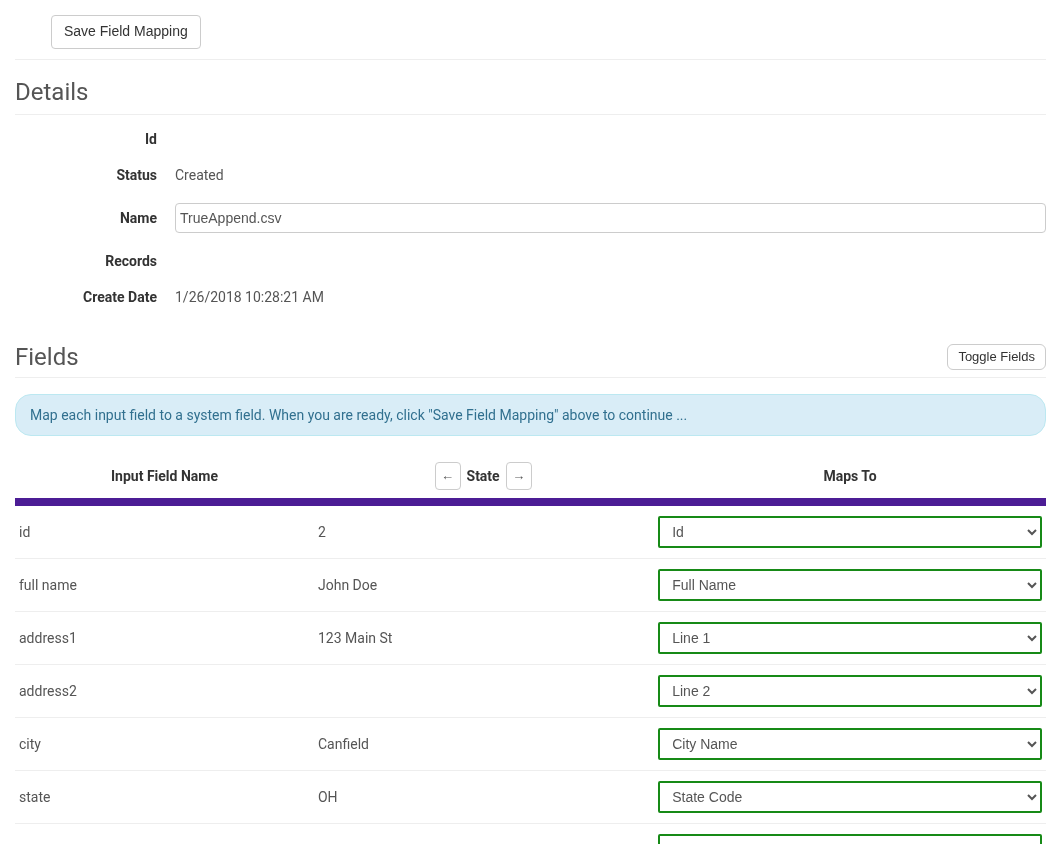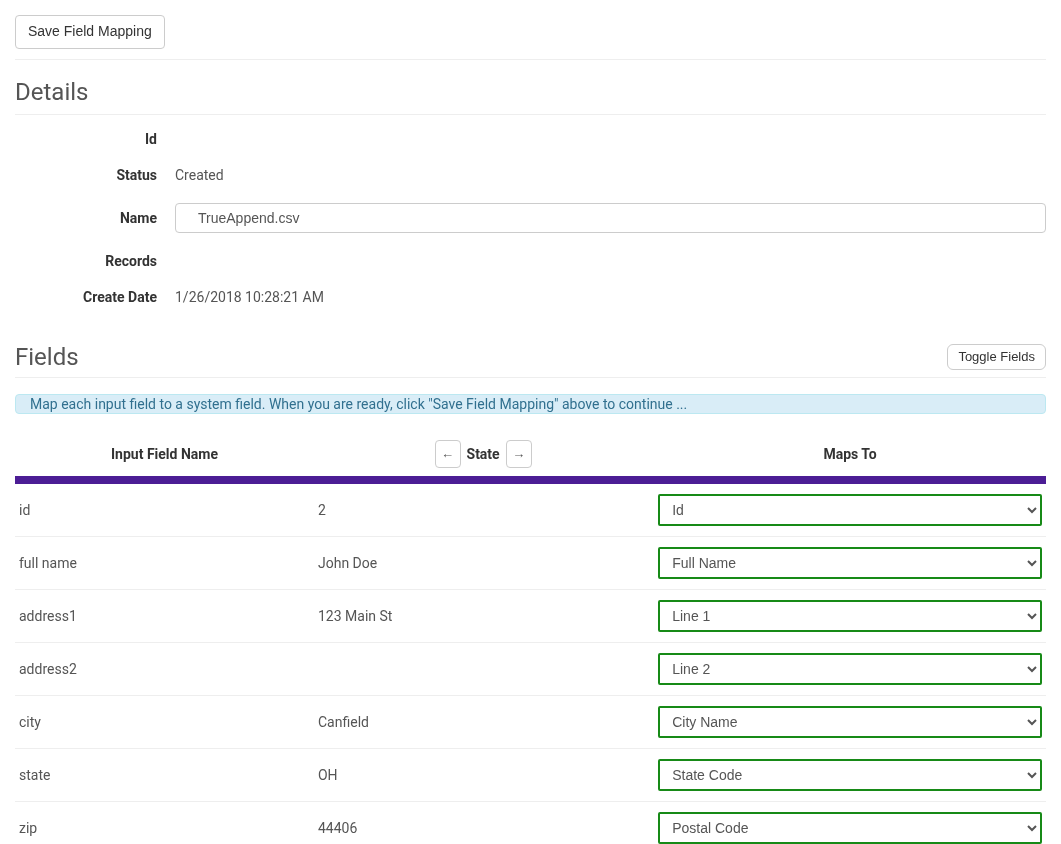--- a/index.html
+++ b/index.html
@@ -25,20 +25,21 @@
       cursor: pointer;
       line-height: 1.4;
     }
     .btn-sm {
       padding: 3px 10px;
       font-size: 13px;
       border-radius: 6px;
     }
     .top-row {
       margin-bottom: 8px;
+      margin-left: 36px;
     }
     hr.sep {
       border: none;
       border-top: 1px solid #eee;
       margin: 10px 0 18px 0;
     }
     h3.section-heading {
       font-size: 24px;
       font-weight: 400;
       color: #555;
@@ -80,32 +81,32 @@
       font-weight: 700;
       color: #333;
       padding-right: 18px;
     }
     .details-value {
       flex: 1;
       color: #555;
     }
     .details-value input[type="text"] {
       width: 100%;
-      padding: 6px 22px;
+      padding: 6px 4px;
       border: 1px solid #ccc;
       border-radius: 4px;
       font-size: 14px;
       color: #555;
     }
     .alert-info {
       background: #d9edf7;
       border: 1px solid #bce8f1;
       color: #31708f;
-      padding: 1px 14px;
-      border-radius: 4px;
+      padding: 12px 14px;
+      border-radius: 16px;
       margin-bottom: 18px;
       font-size: 14px;
     }
     table.fields-table {
       width: 100%;
       border-collapse: collapse;
     }
     table.fields-table th {
       text-align: center;
       font-weight: 700;

